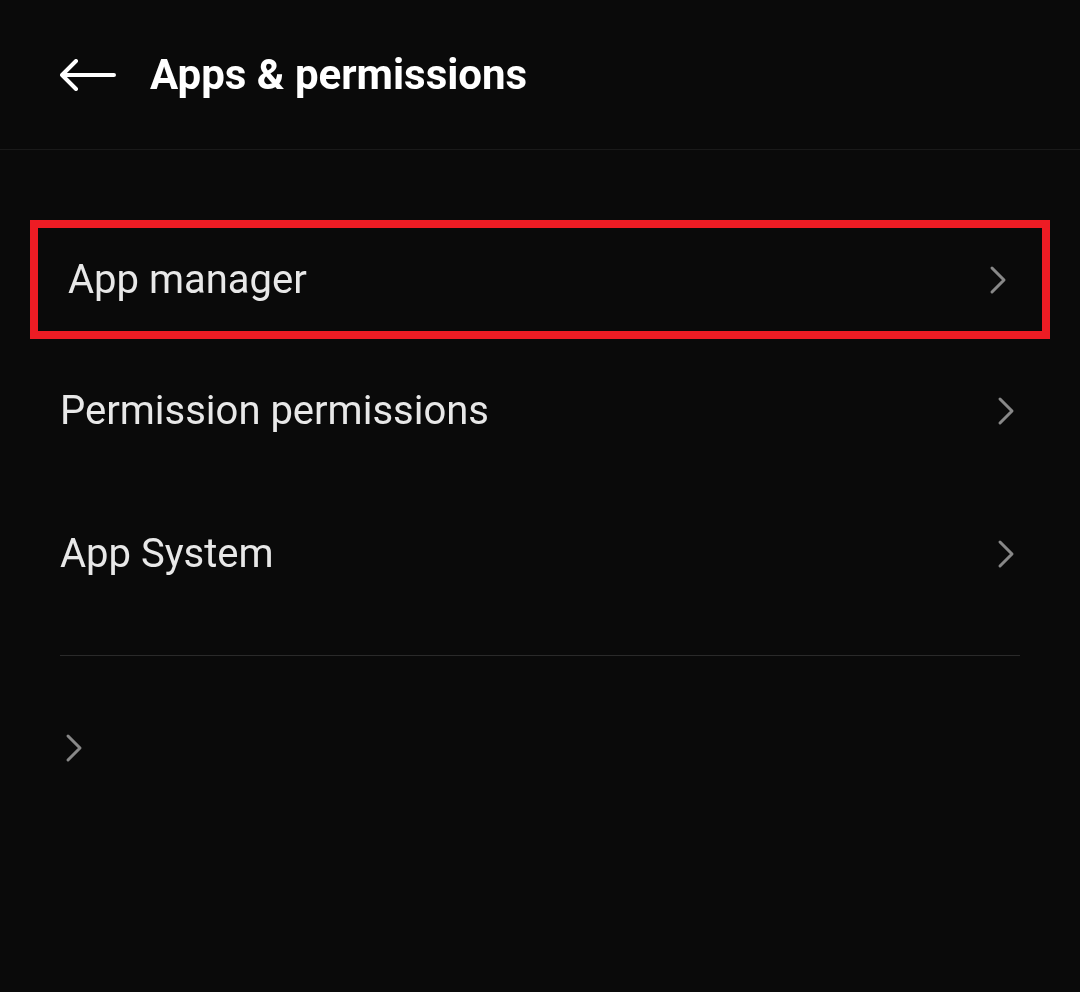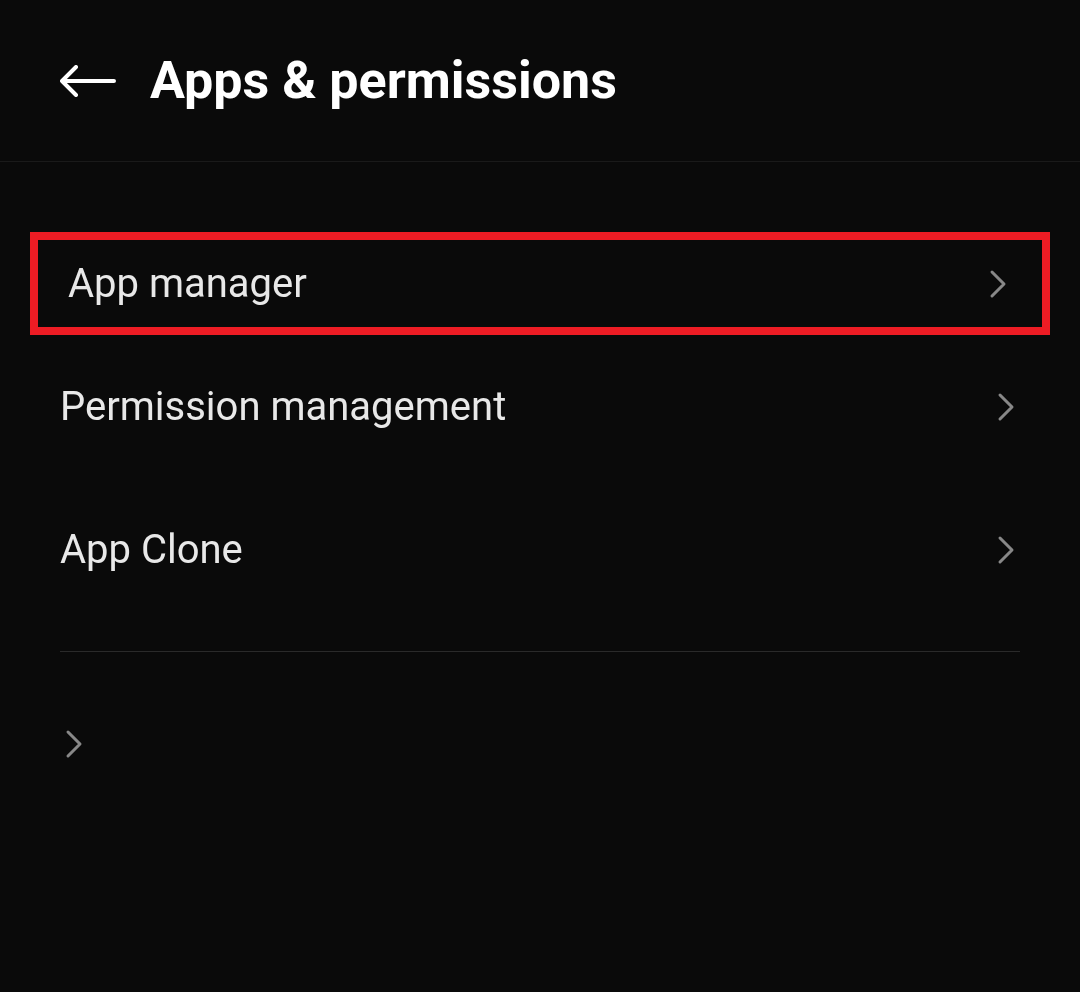--- a/index.html
+++ b/index.html
@@ -33,42 +33,42 @@
       margin-right: 30px;
       cursor: pointer;
     }
     
     .back-arrow svg {
       width: 56px;
       height: 32px;
     }
     
     .page-title {
-      font-size: 52px;
+      font-size: 42px;
       font-weight: 700;
       color: #ffffff;
       text-align: right;
     }
     
     .content {
       padding-top: 70px;
     }
     
     .list-item {
       display: flex;
       align-items: center;
       justify-content: space-between;
       padding: 48px 60px;
       cursor: pointer;
     }
     
     .list-item.highlighted {
       border: 8px solid #ed1c24;
       margin: 0 30px;
-      padding: 20px 30px;
+      padding: 28px 30px;
       align-items: center;
     }
     
     .list-item-label {
       font-size: 40px;
       font-weight: 400;
       color: #e8e8e8;
     }
     
     .chevron-right {
@@ -107,30 +107,30 @@
   <div class="list-item highlighted">
     <span class="list-item-label">App manager</span>
     <span class="chevron-right">
       <svg viewBox="0 0 18 30">
         <path d="M 3 3 L 15 15 L 3 27" stroke="#888888" stroke-width="3" fill="none" stroke-linecap="round" stroke-linejoin="round"></path>
       </svg>
     </span>
   </div>
 
   <div class="list-item">
-    <span class="list-item-label">Permission management</span>
+    <span class="list-item-label">Permission permissions</span>
     <span class="chevron-right">
       <svg viewBox="0 0 18 30">
         <path d="M 3 3 L 15 15 L 3 27" stroke="#888888" stroke-width="3" fill="none" stroke-linecap="round" stroke-linejoin="round"></path>
       </svg>
     </span>
   </div>
 
   <div class="list-item">
-    <span class="list-item-label">App Clone</span>
+    <span class="list-item-label">App System</span>
     <span class="chevron-right">
       <svg viewBox="0 0 18 30">
         <path d="M 3 3 L 15 15 L 3 27" stroke="#888888" stroke-width="3" fill="none" stroke-linecap="round" stroke-linejoin="round"></path>
       </svg>
     </span>
   </div>
 
   <div class="divider"></div>
 
   <div class="list-item">

